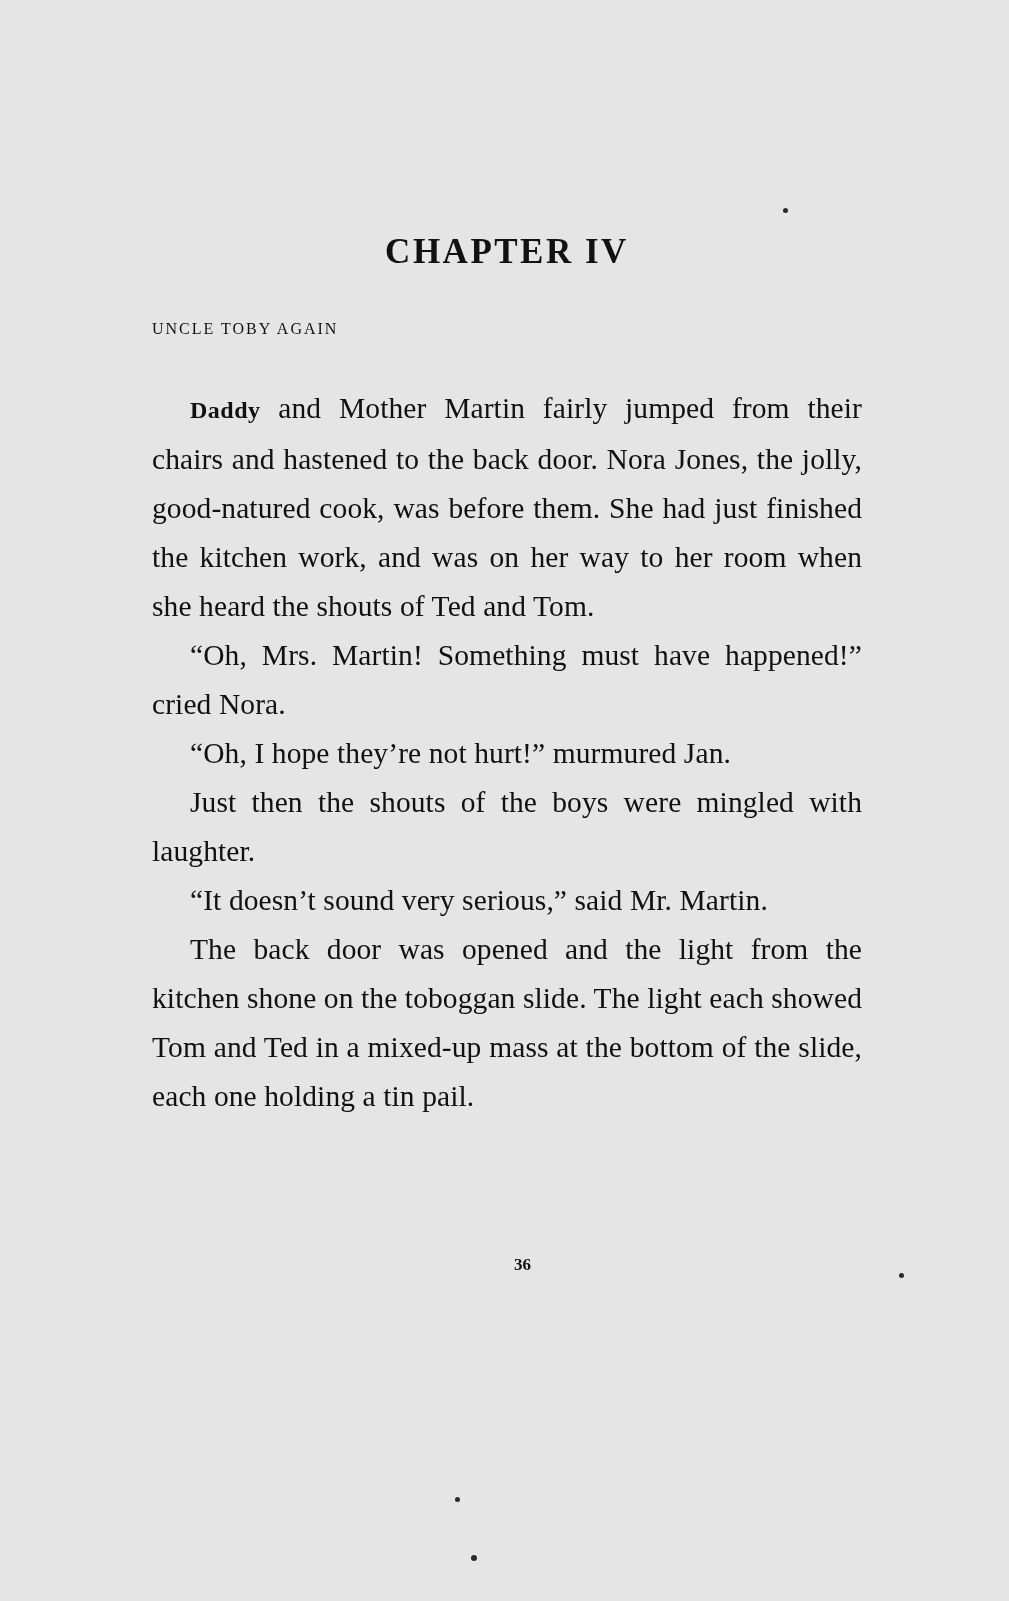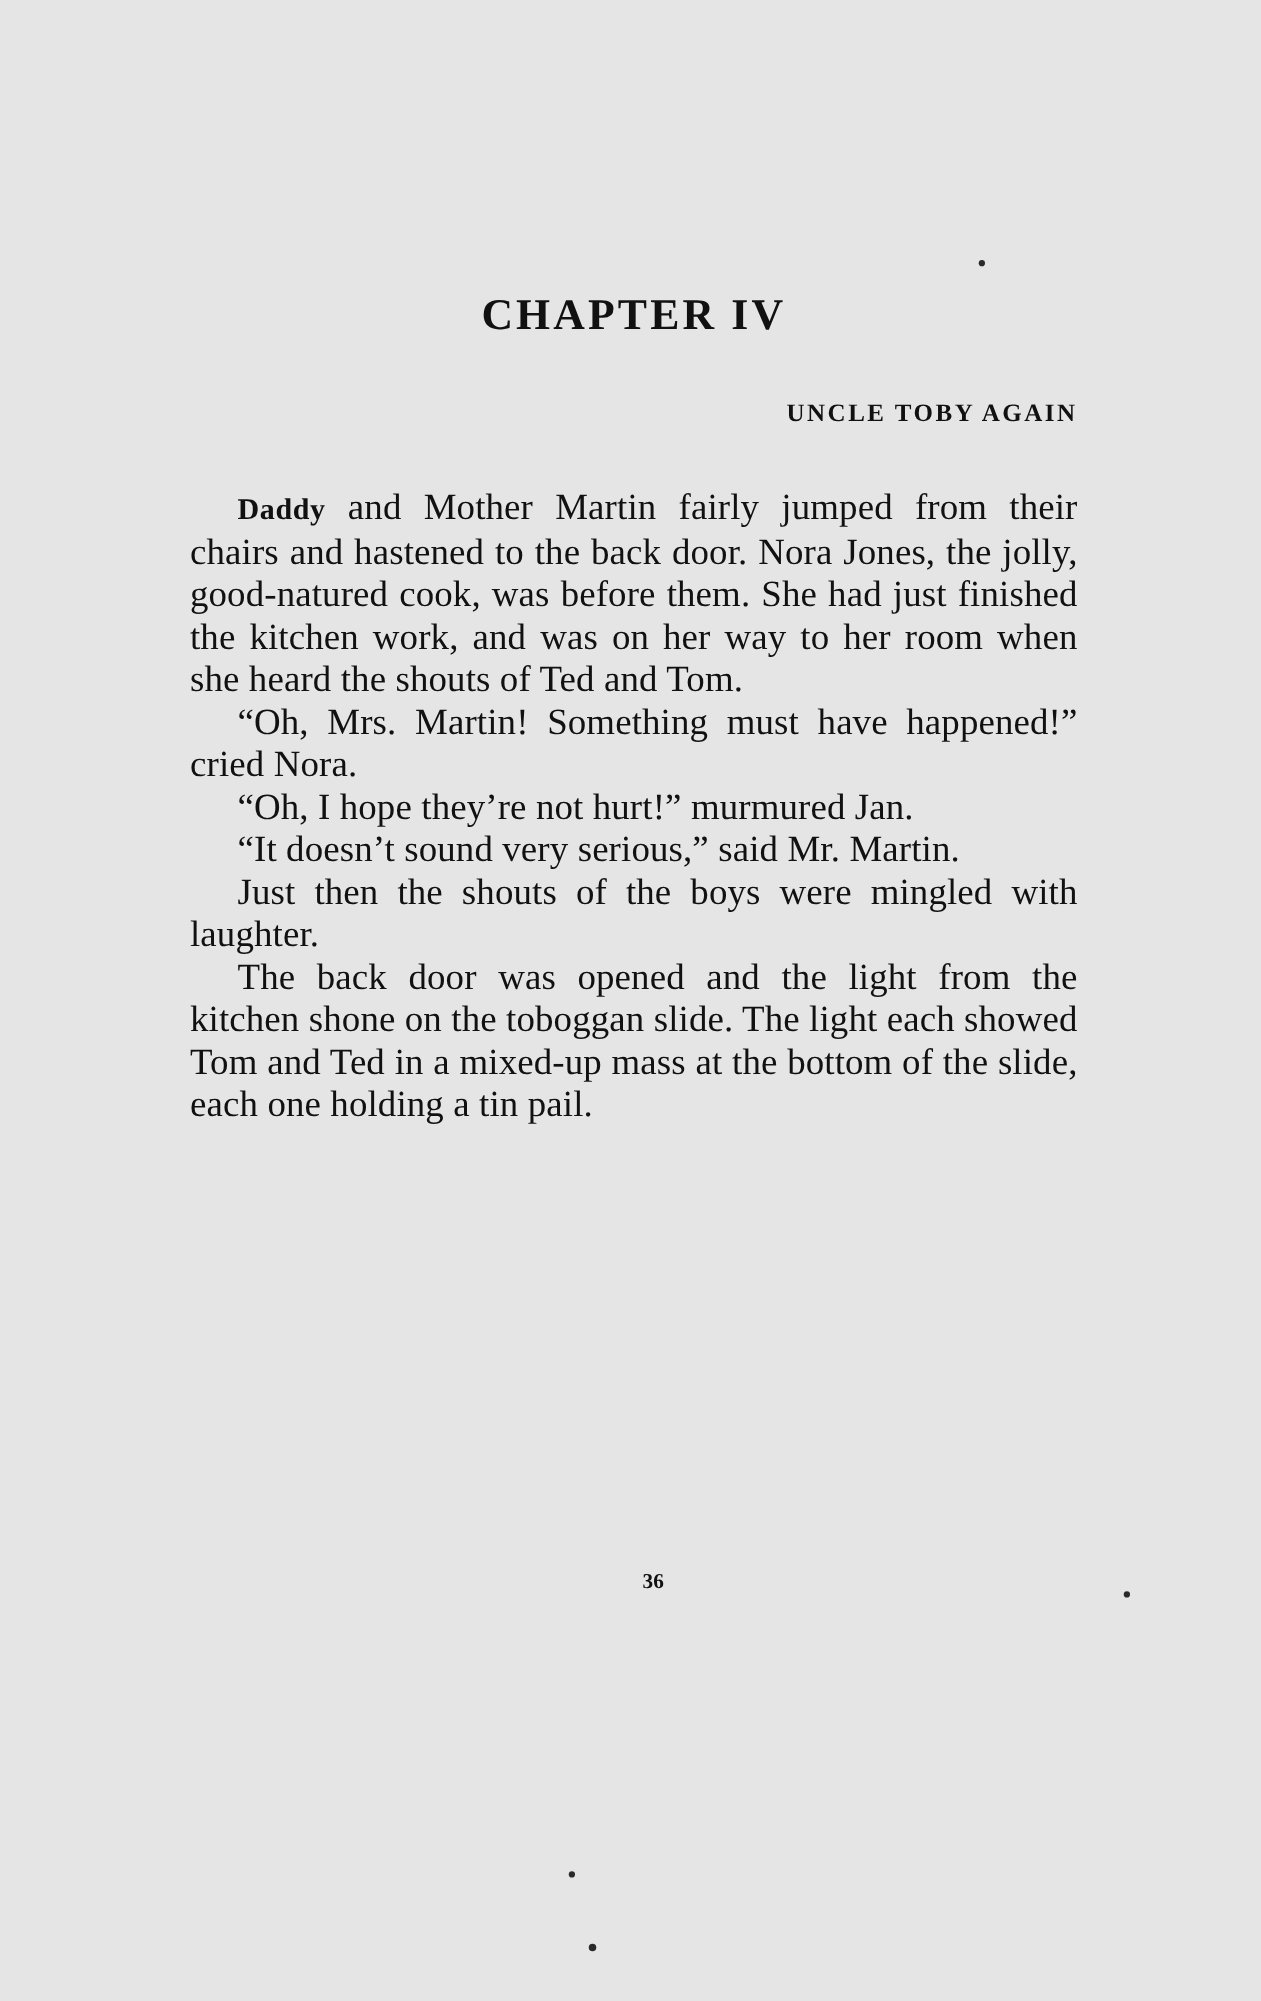--- a/index.html
+++ b/index.html
@@ -24,30 +24,30 @@
   }
   .chapter-title {
     text-align: center;
     font-size: 35px;
     letter-spacing: 2.5px;
     font-weight: 700;
     margin: 0 0 48px 0;
     font-family: "Liberation Serif", serif;
   }
   .chapter-subtitle {
-    text-align: right;
-    font-size: 20px;
+    text-align: left;
+    font-size: 16px;
     letter-spacing: 2px;
-    font-weight: 700;
+    font-weight: 400;
     margin: 0 0 46px 0;
   }
   .body-text p {
     margin: 0;
     font-size: 29.5px;
-    line-height: 34px;
+    line-height: 49px;
     text-align: justify;
     text-justify: inter-word;
     text-indent: 38px;
     font-weight: 500;
     letter-spacing: 0.1px;
   }
   .body-text p.first {
     text-indent: 38px;
   }
   .smallcaps {
@@ -88,20 +88,20 @@
   <div class="content">
 
     <h1 class="chapter-title">CHAPTER IV</h1>
 
     <h2 class="chapter-subtitle">UNCLE TOBY AGAIN</h2>
 
     <div class="body-text">
       <p class="first"><span class="smallcaps">Daddy</span><span> and Mother Martin fairly jumped from their chairs and hastened to the back door.  Nora Jones, the jolly, good-natured cook, was before them.  She had just finished the kitchen work, and was on her way to her room when she heard the shouts of Ted and Tom.</span></p>
       <p>“Oh, Mrs. Martin!  Something must have happened!” cried Nora.</p>
       <p>“Oh, I hope they’re not hurt!” murmured Jan.</p>
+      <p>Just then the shouts of the boys were mingled with laughter.</p>
       <p>“It doesn’t sound very serious,” said Mr. Martin.</p>
-      <p>Just then the shouts of the boys were mingled with laughter.</p>
       <p>The back door was opened and the light from the kitchen shone on the toboggan slide.  The light each showed Tom and Ted in a mixed-up mass at the bottom of the slide, each one holding a tin pail.</p>
     </div>
   </div>
 
   <div class="page-number">36</div>
 </div>
 
 </body></html>

